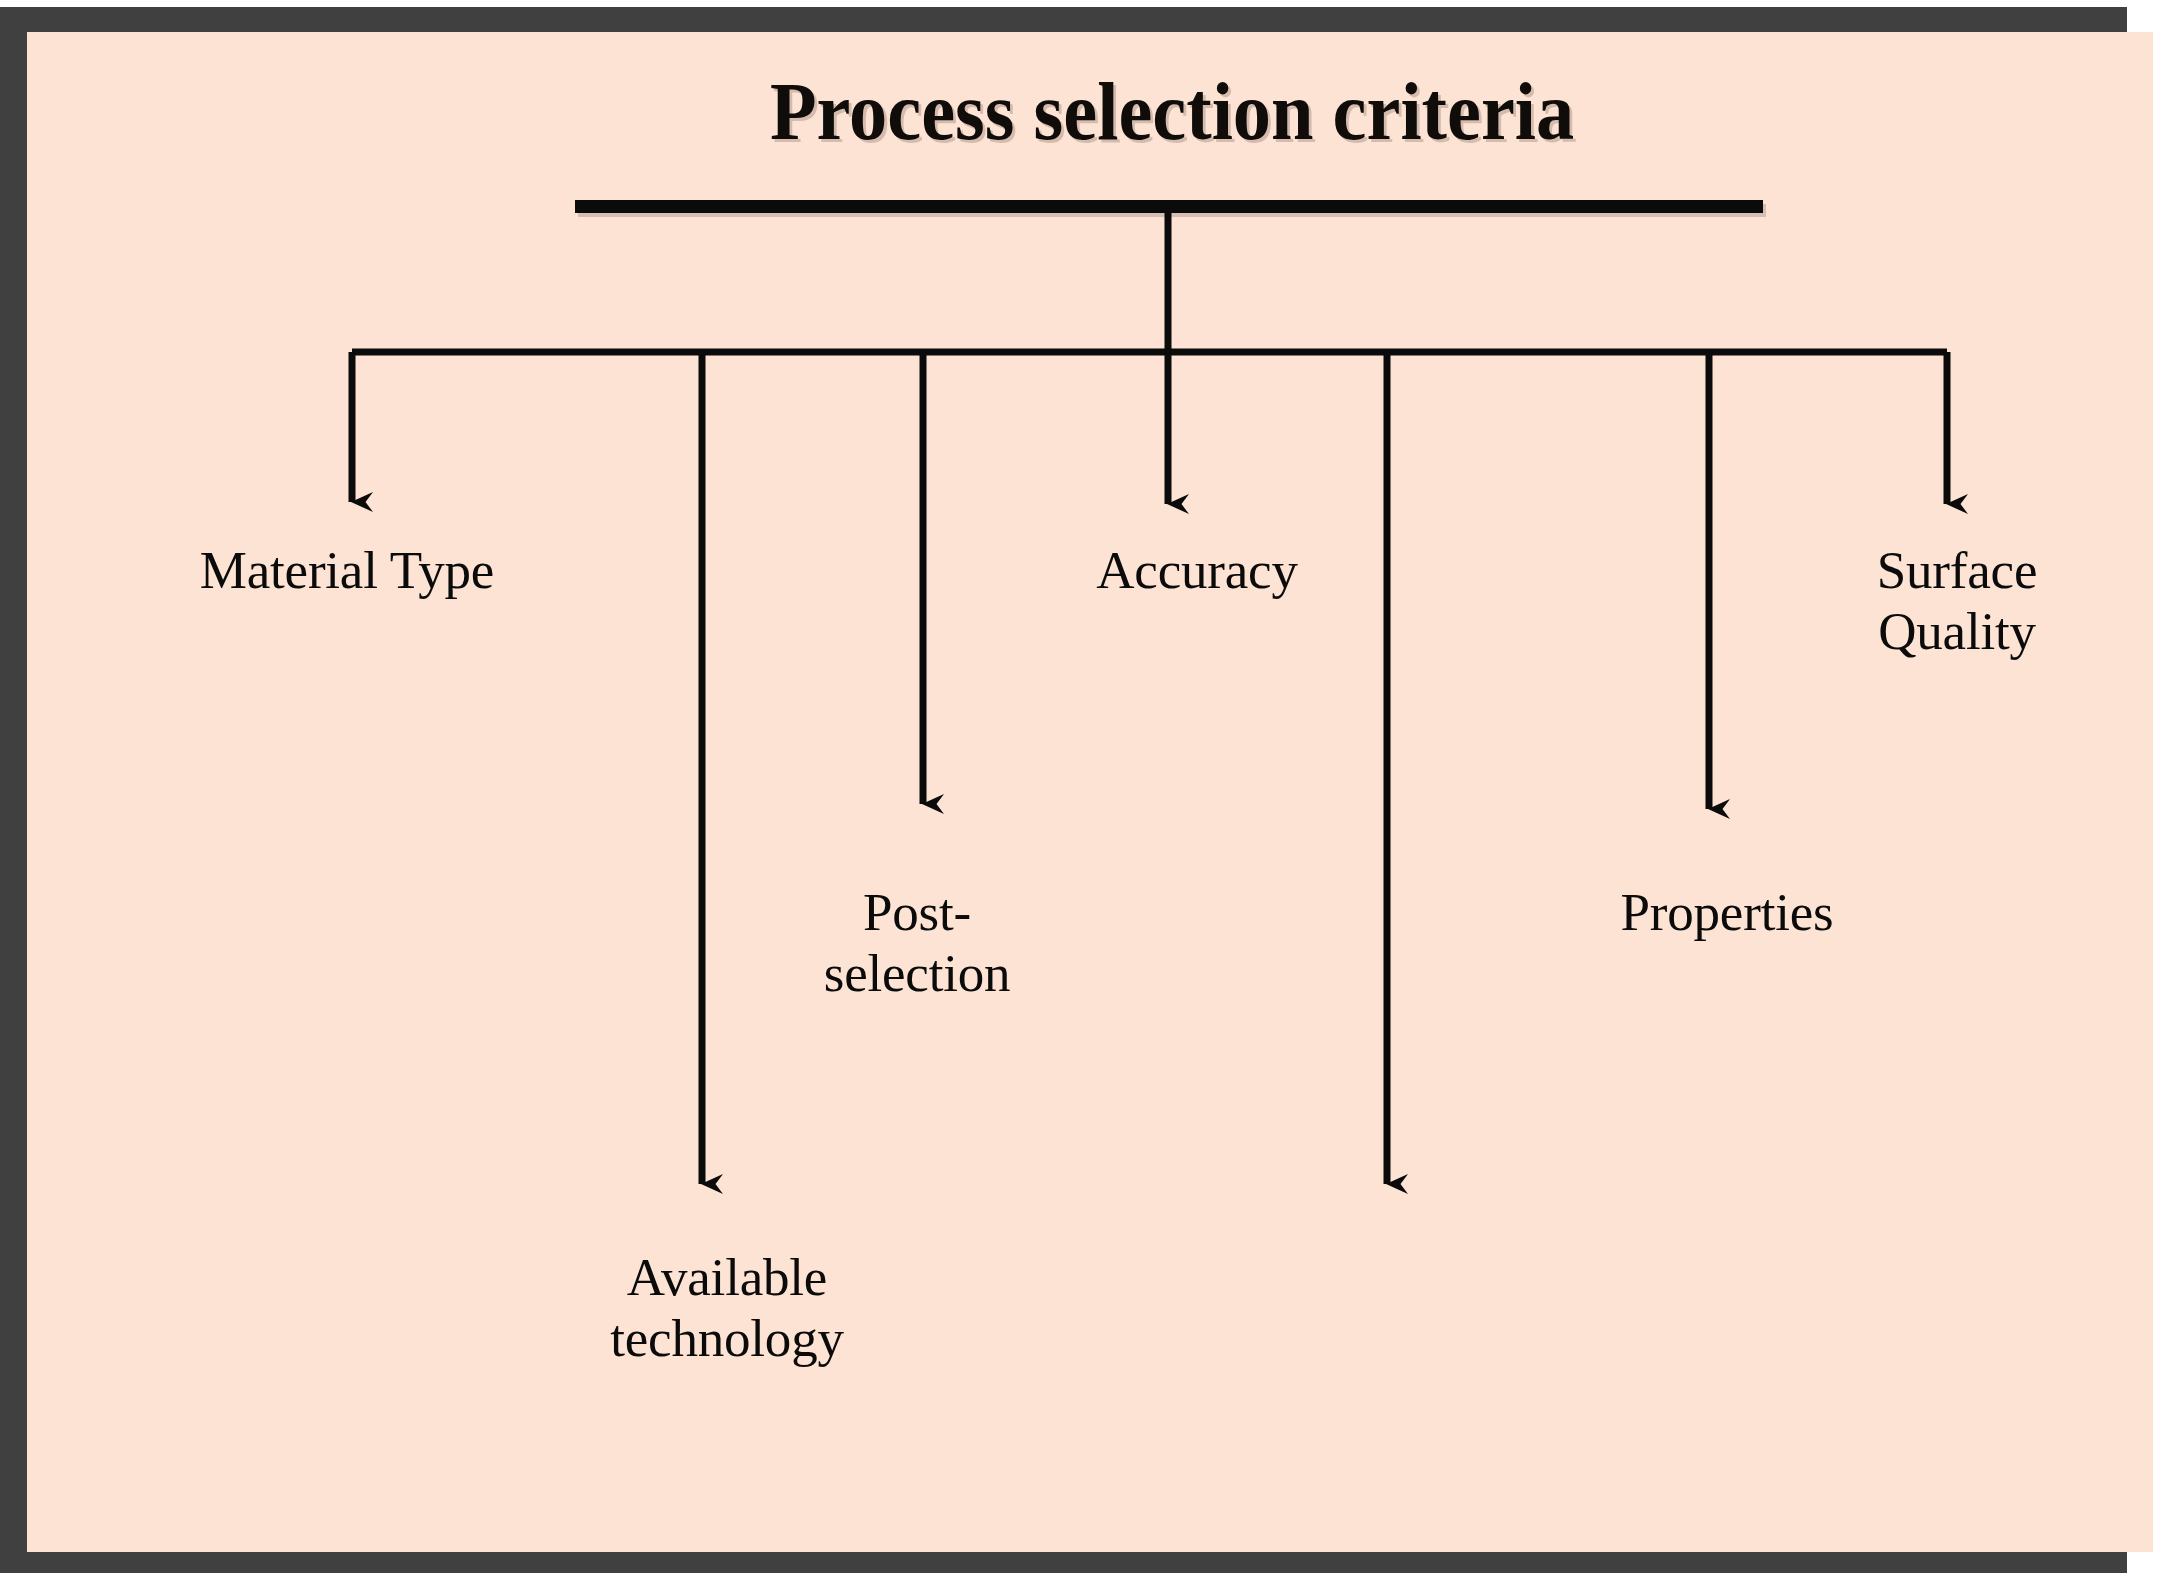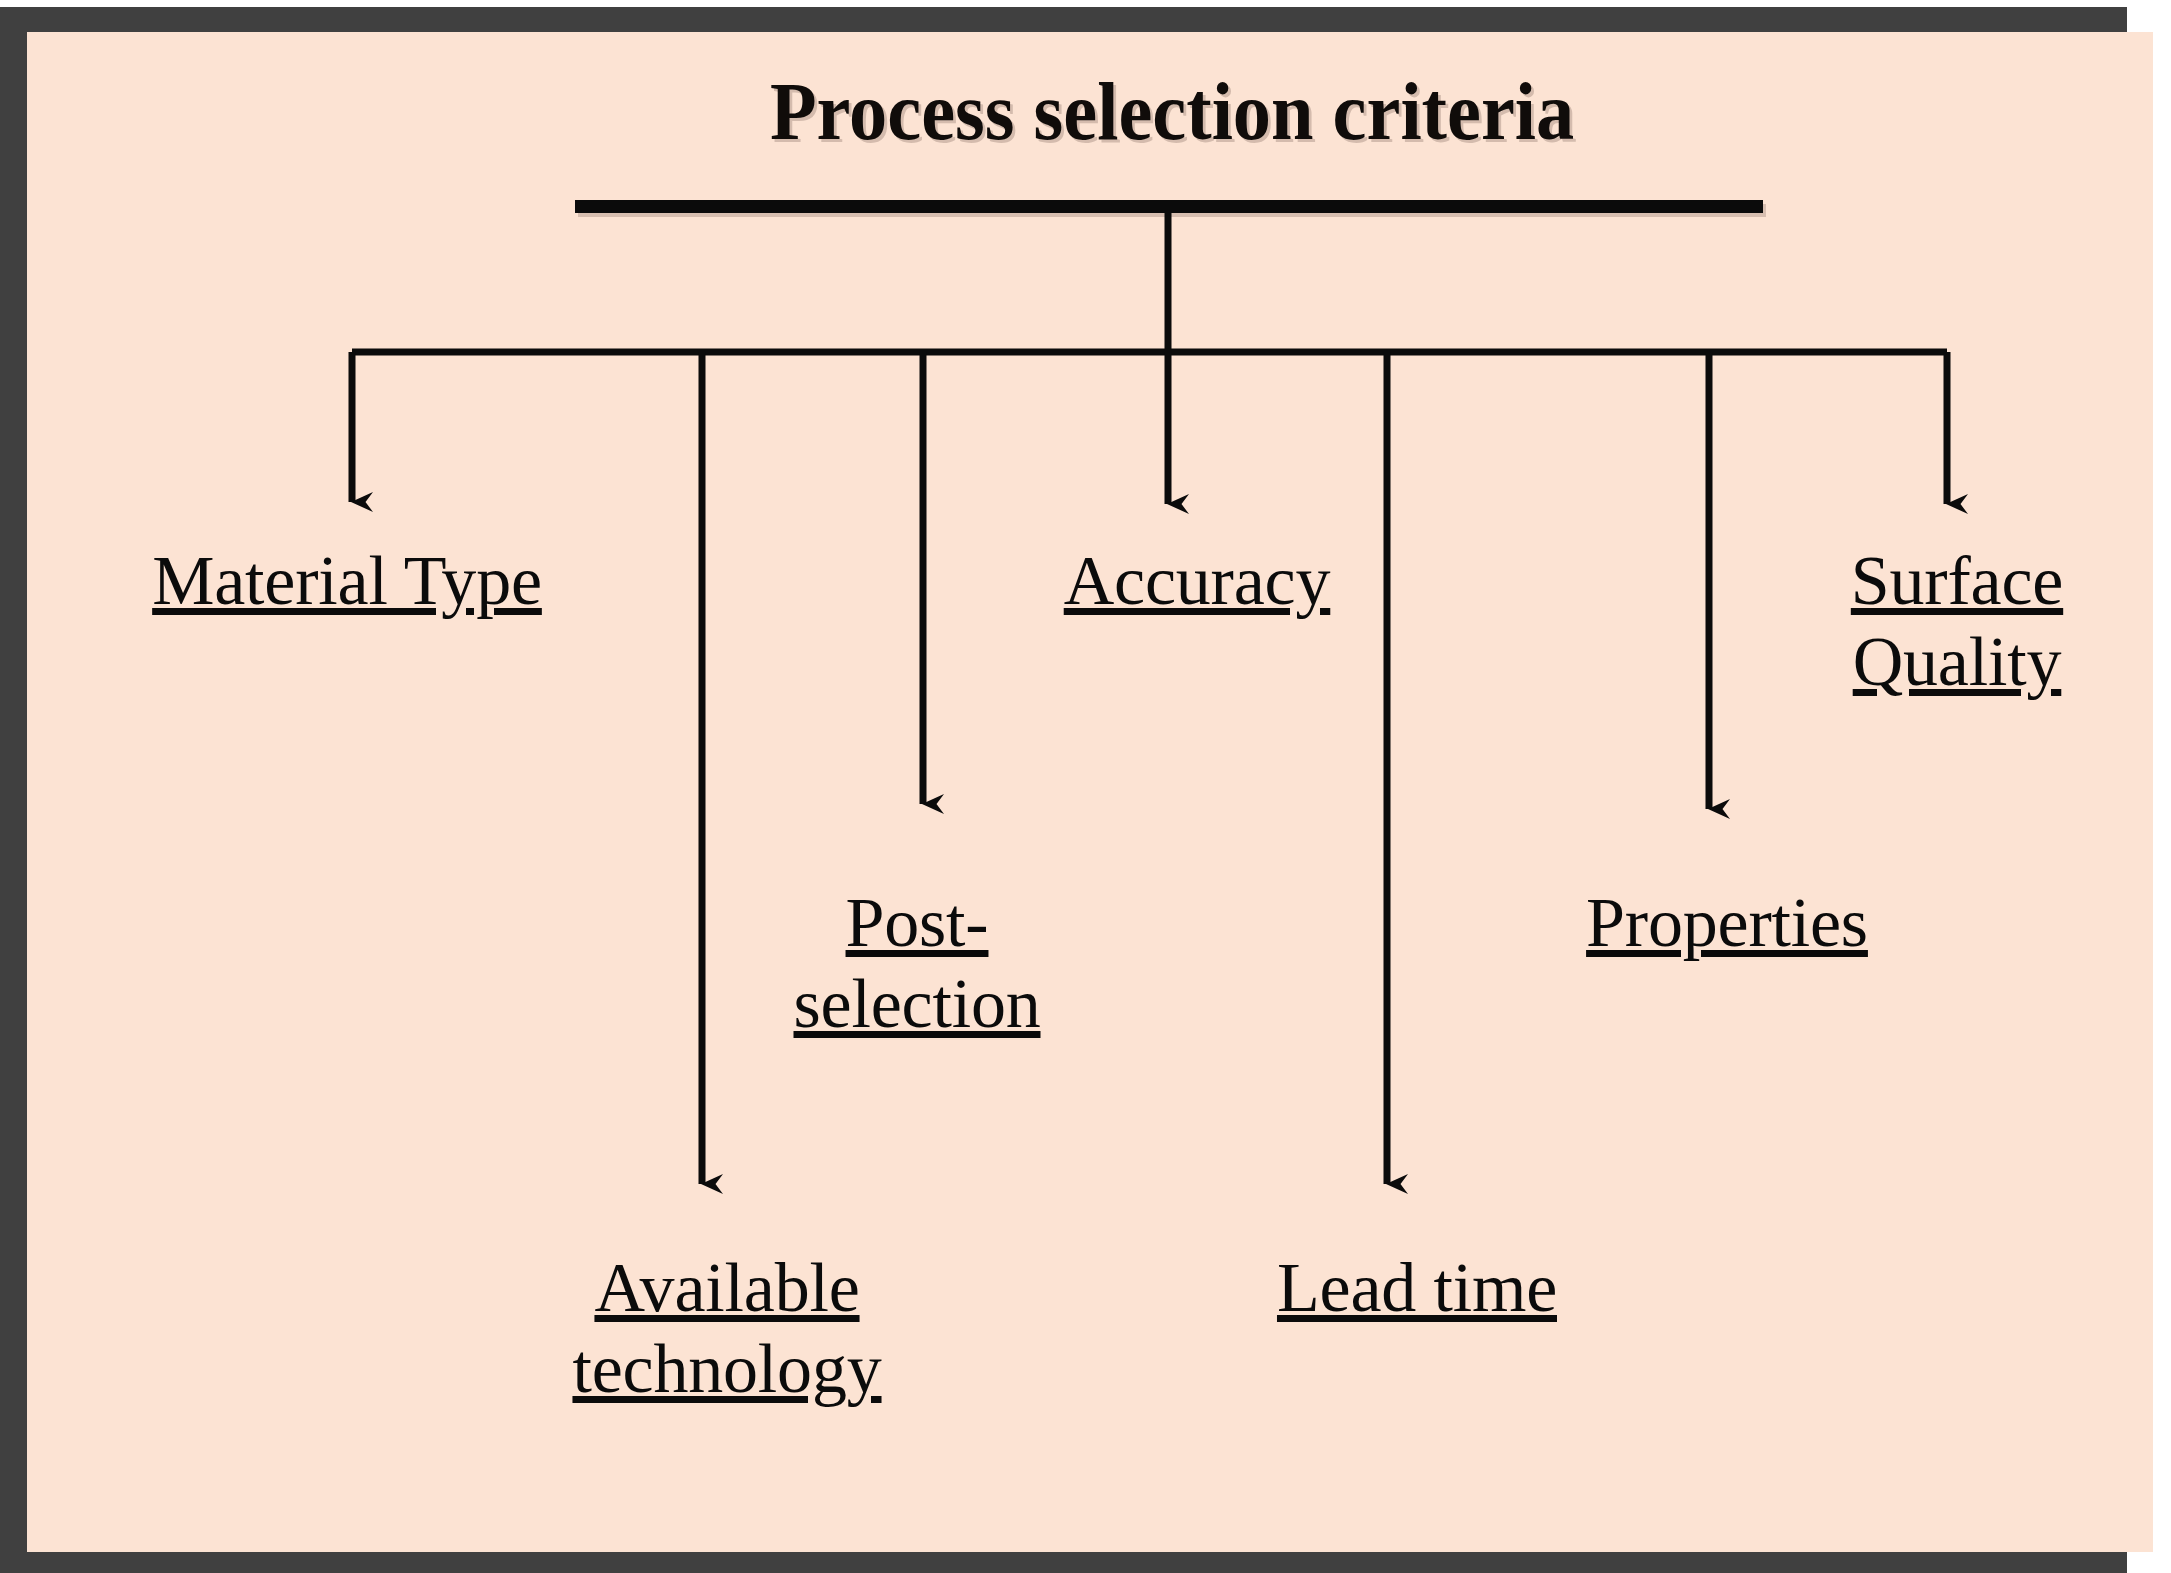--- a/index.html
+++ b/index.html
@@ -37,27 +37,26 @@
     top: 0;
     width: 2126px;
     height: 1520px;
   }
 
   .node-label {
     position: absolute;
     text-align: center;
     color: #0b0b0b;
     font-family: "Liberation Serif", "DejaVu Serif", serif;
-    font-size: 70px;
+    font-size: 53px;
     line-height: 1.16;
     font-weight: 400;
     letter-spacing: -0.2px;
     white-space: pre-line;
     user-select: none;
-    text-decoration: underline;
   }
 
   #title-block {
     position: absolute;
     left: 520px;
     top: 38px;
     width: 1250px;
     text-align: center;
   }
 
@@ -137,16 +136,15 @@
     <div class="node-label" id="label-accuracy">Accuracy</div>
 
     <div class="node-label" id="label-post-processing">Post-
 selection</div>
 
     <div class="node-label" id="label-available-tech">Available
 technology</div>
 
     <div class="node-label" id="label-properties">Properties</div>
 
-    <div class="node-label" id="label-lead-time">Lead time</div>
 
   </div>
 </div>
 
 </body></html>

